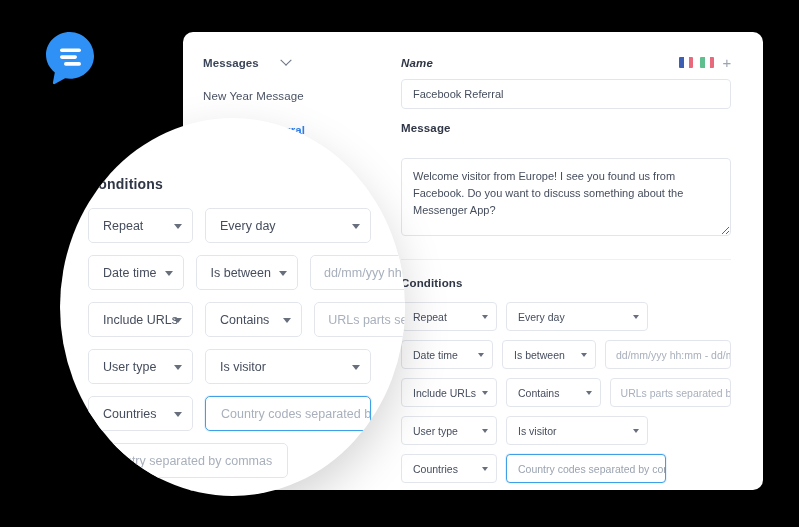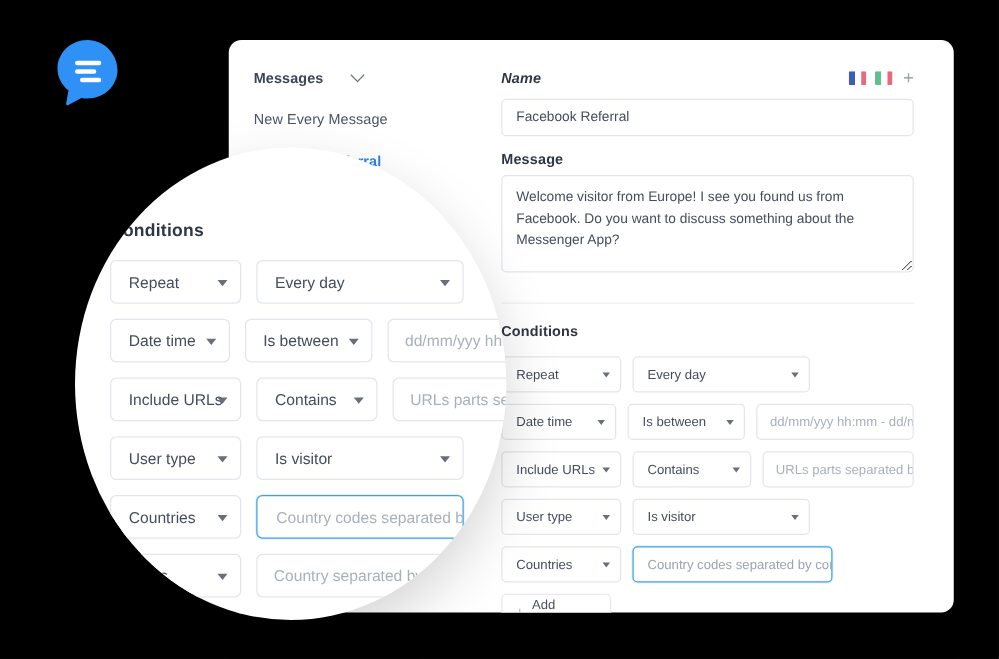--- a/index.html
+++ b/index.html
@@ -334,21 +334,21 @@
   </div>
 
   <div class="app-card">
 
     <div class="sidebar">
       <div class="side-head">
         <span>Messages</span>
         <span class="chev"></span>
       </div>
       <div class="side-item">
-        <span>New Every Message</span>
+        <span>New Year Message</span>
       </div>
       <div class="side-item active">
         <span>Facebook Referral</span>
       </div>
     </div>
 
     <div class="form-panel">
       <div class="fp-inner">
 
         <div class="row-head">
@@ -365,21 +365,21 @@
                 <i style="background:#e8697b"></i>
               </span>
             <span class="plus-btn">+</span>
           </div>
         </div>
 
         <input class="txt-input" value="Facebook Referral" style="">
 
         <div class="gap"></div>
 
-        <div class="lbl" style="margin-bottom:6px">Message</div>
+        <div class="lbl" style="margin-bottom:24px">Message</div>
         <textarea class="txt-area" style="">Welcome visitor from Europe! I see you found us from Facebook. Do you want to discuss something about the Messenger App?</textarea>
 
         <div class="divider"></div>
 
         <div class="cond-title">Conditions</div>
 
         
         <div class="cond-row">
           <div class="sel w1">
               <span>Repeat</span>
@@ -494,23 +494,20 @@
       <div class="lz-row">
         <div class="lz-sel a">
             <span>Countries</span>
           </div>
         <div class="lz-ghost c foc">
             <span>Country codes separated by commas</span>
           </div>
       </div>
 
       <div class="lz-row">
-        <div class="lz-sel a">
-            <span>Cities</span>
-          </div>
         <div class="lz-ghost city">
             <span>Country separated by commas</span>
           </div>
       </div>
 
       <div class="lz-add">
         
       </div>
 
     </div>

